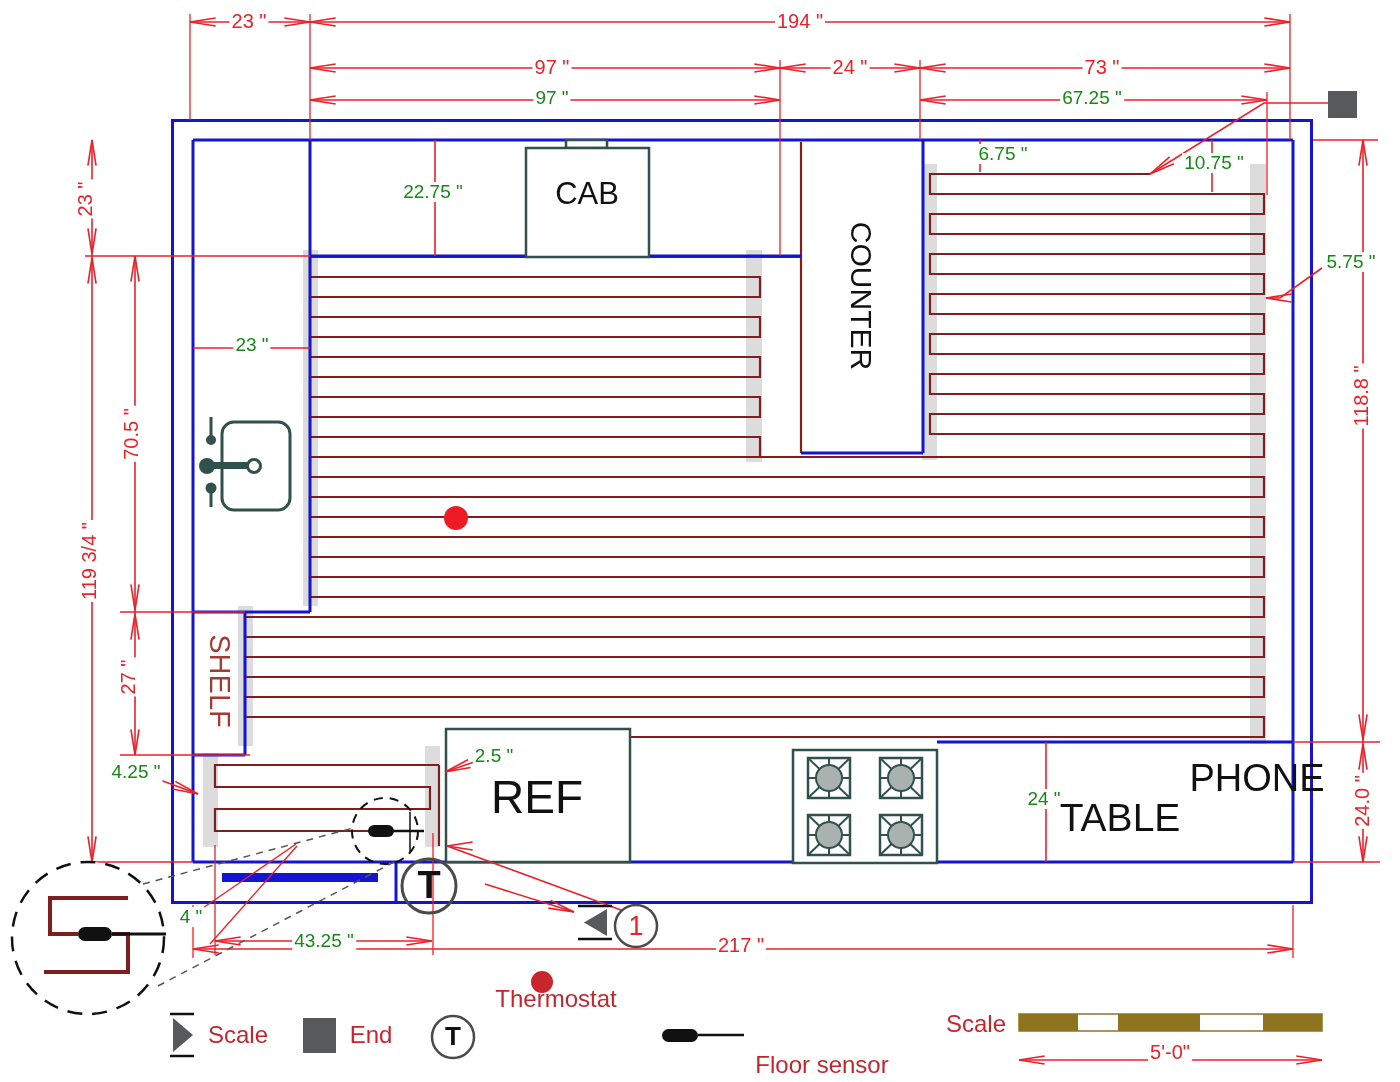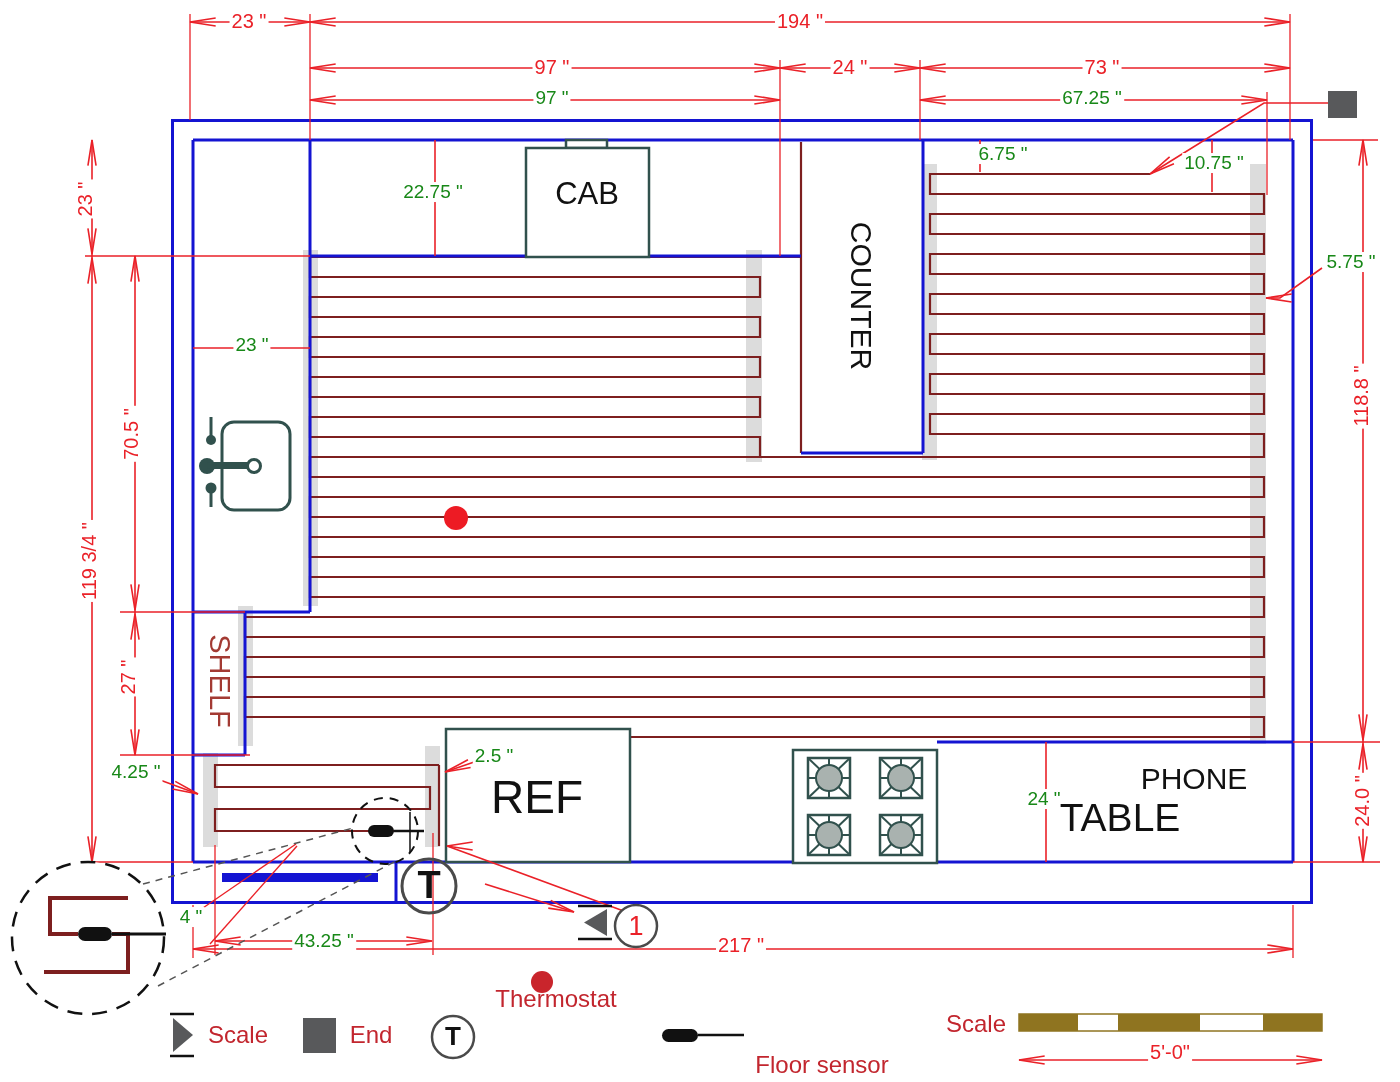--- a/index.html
+++ b/index.html
@@ -243,21 +243,21 @@
   <div class="lbl green" style="left:1044px;top:799px">24 "</div>
   <div class="lbl green" style="left:136px;top:772px">4.25 "</div>
   <div class="lbl green" style="left:494px;top:756px">2.5 "</div>
   <div class="lbl green" style="left:191px;top:917px">4 "</div>
   <div class="lbl green" style="left:324px;top:941px">43.25 "</div>
 
   <div class="lbl room nobg" style="left:587px;top:194px;font-size:31px">CAB</div>
   <div class="lbl room nobg rot" style="left:861px;top:296px;font-size:30px;transform:translate(-50%,-50%) rotate(90deg)">COUNTER</div>
   <div class="lbl nobg rot" style="left:220px;top:681px;font-size:29px;color:#A33A33;transform:translate(-50%,-50%) rotate(90deg)">SHELF</div>
   <div class="lbl room nobg" style="left:537px;top:797px;font-size:46px">REF</div>
-  <div class="lbl room nobg" style="left:1194px;top:779px;font-size:30px">PHONE</div>
+  <div class="lbl room nobg" style="left:1257px;top:779px;font-size:38px">PHONE</div>
   <div class="lbl room nobg" style="left:1120px;top:818px;font-size:39px">TABLE</div>
 
   <div class="lbl nobg" style="left:636px;top:926px;font-size:27px;color:#EA2128">1</div>
   <div class="lbl nobg" style="left:429px;top:886px;font-size:38px;font-weight:600;color:#111">T</div>
   <div class="lbl nobg" style="left:453px;top:1037px;font-size:26px;font-weight:600;color:#111">T</div>
 
   <div class="lbl crim nobg" style="left:238px;top:1035px">Scale</div>
   <div class="lbl crim nobg" style="left:371px;top:1035px">End</div>
   <div class="lbl crim nobg" style="left:556px;top:999px">Thermostat</div>
   <div class="lbl crim nobg" style="left:822px;top:1065px">Floor sensor</div>

